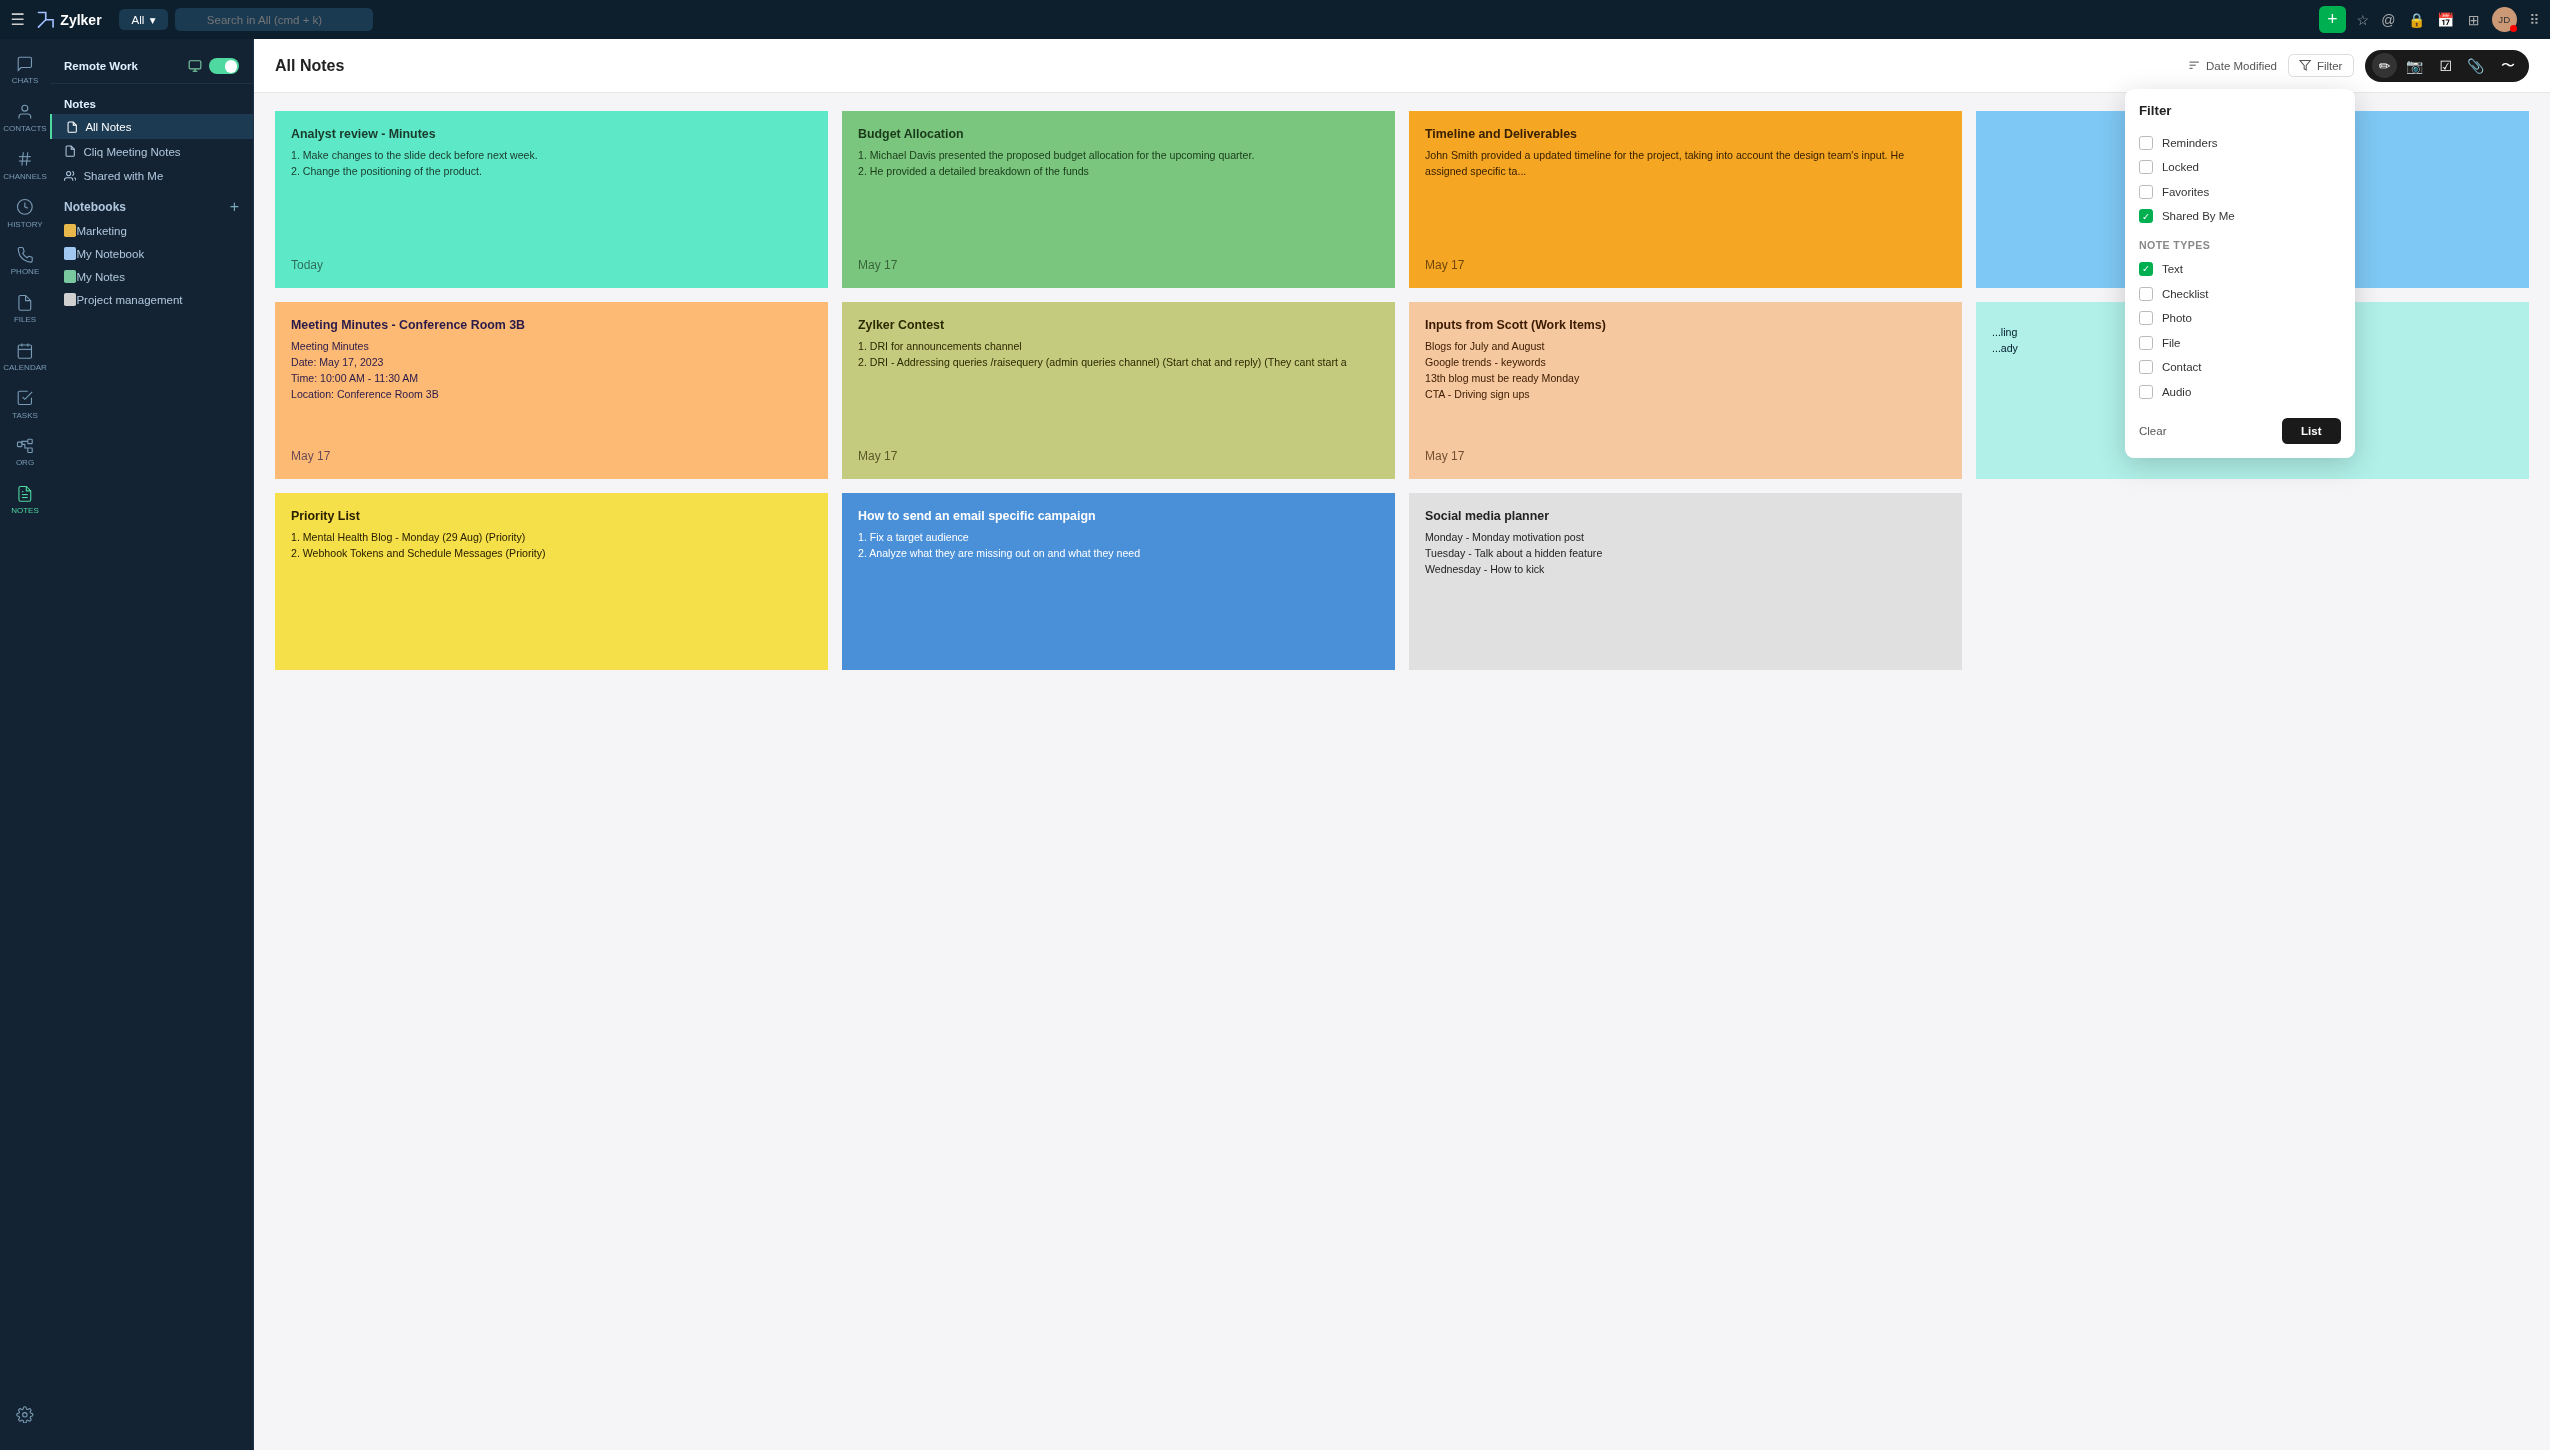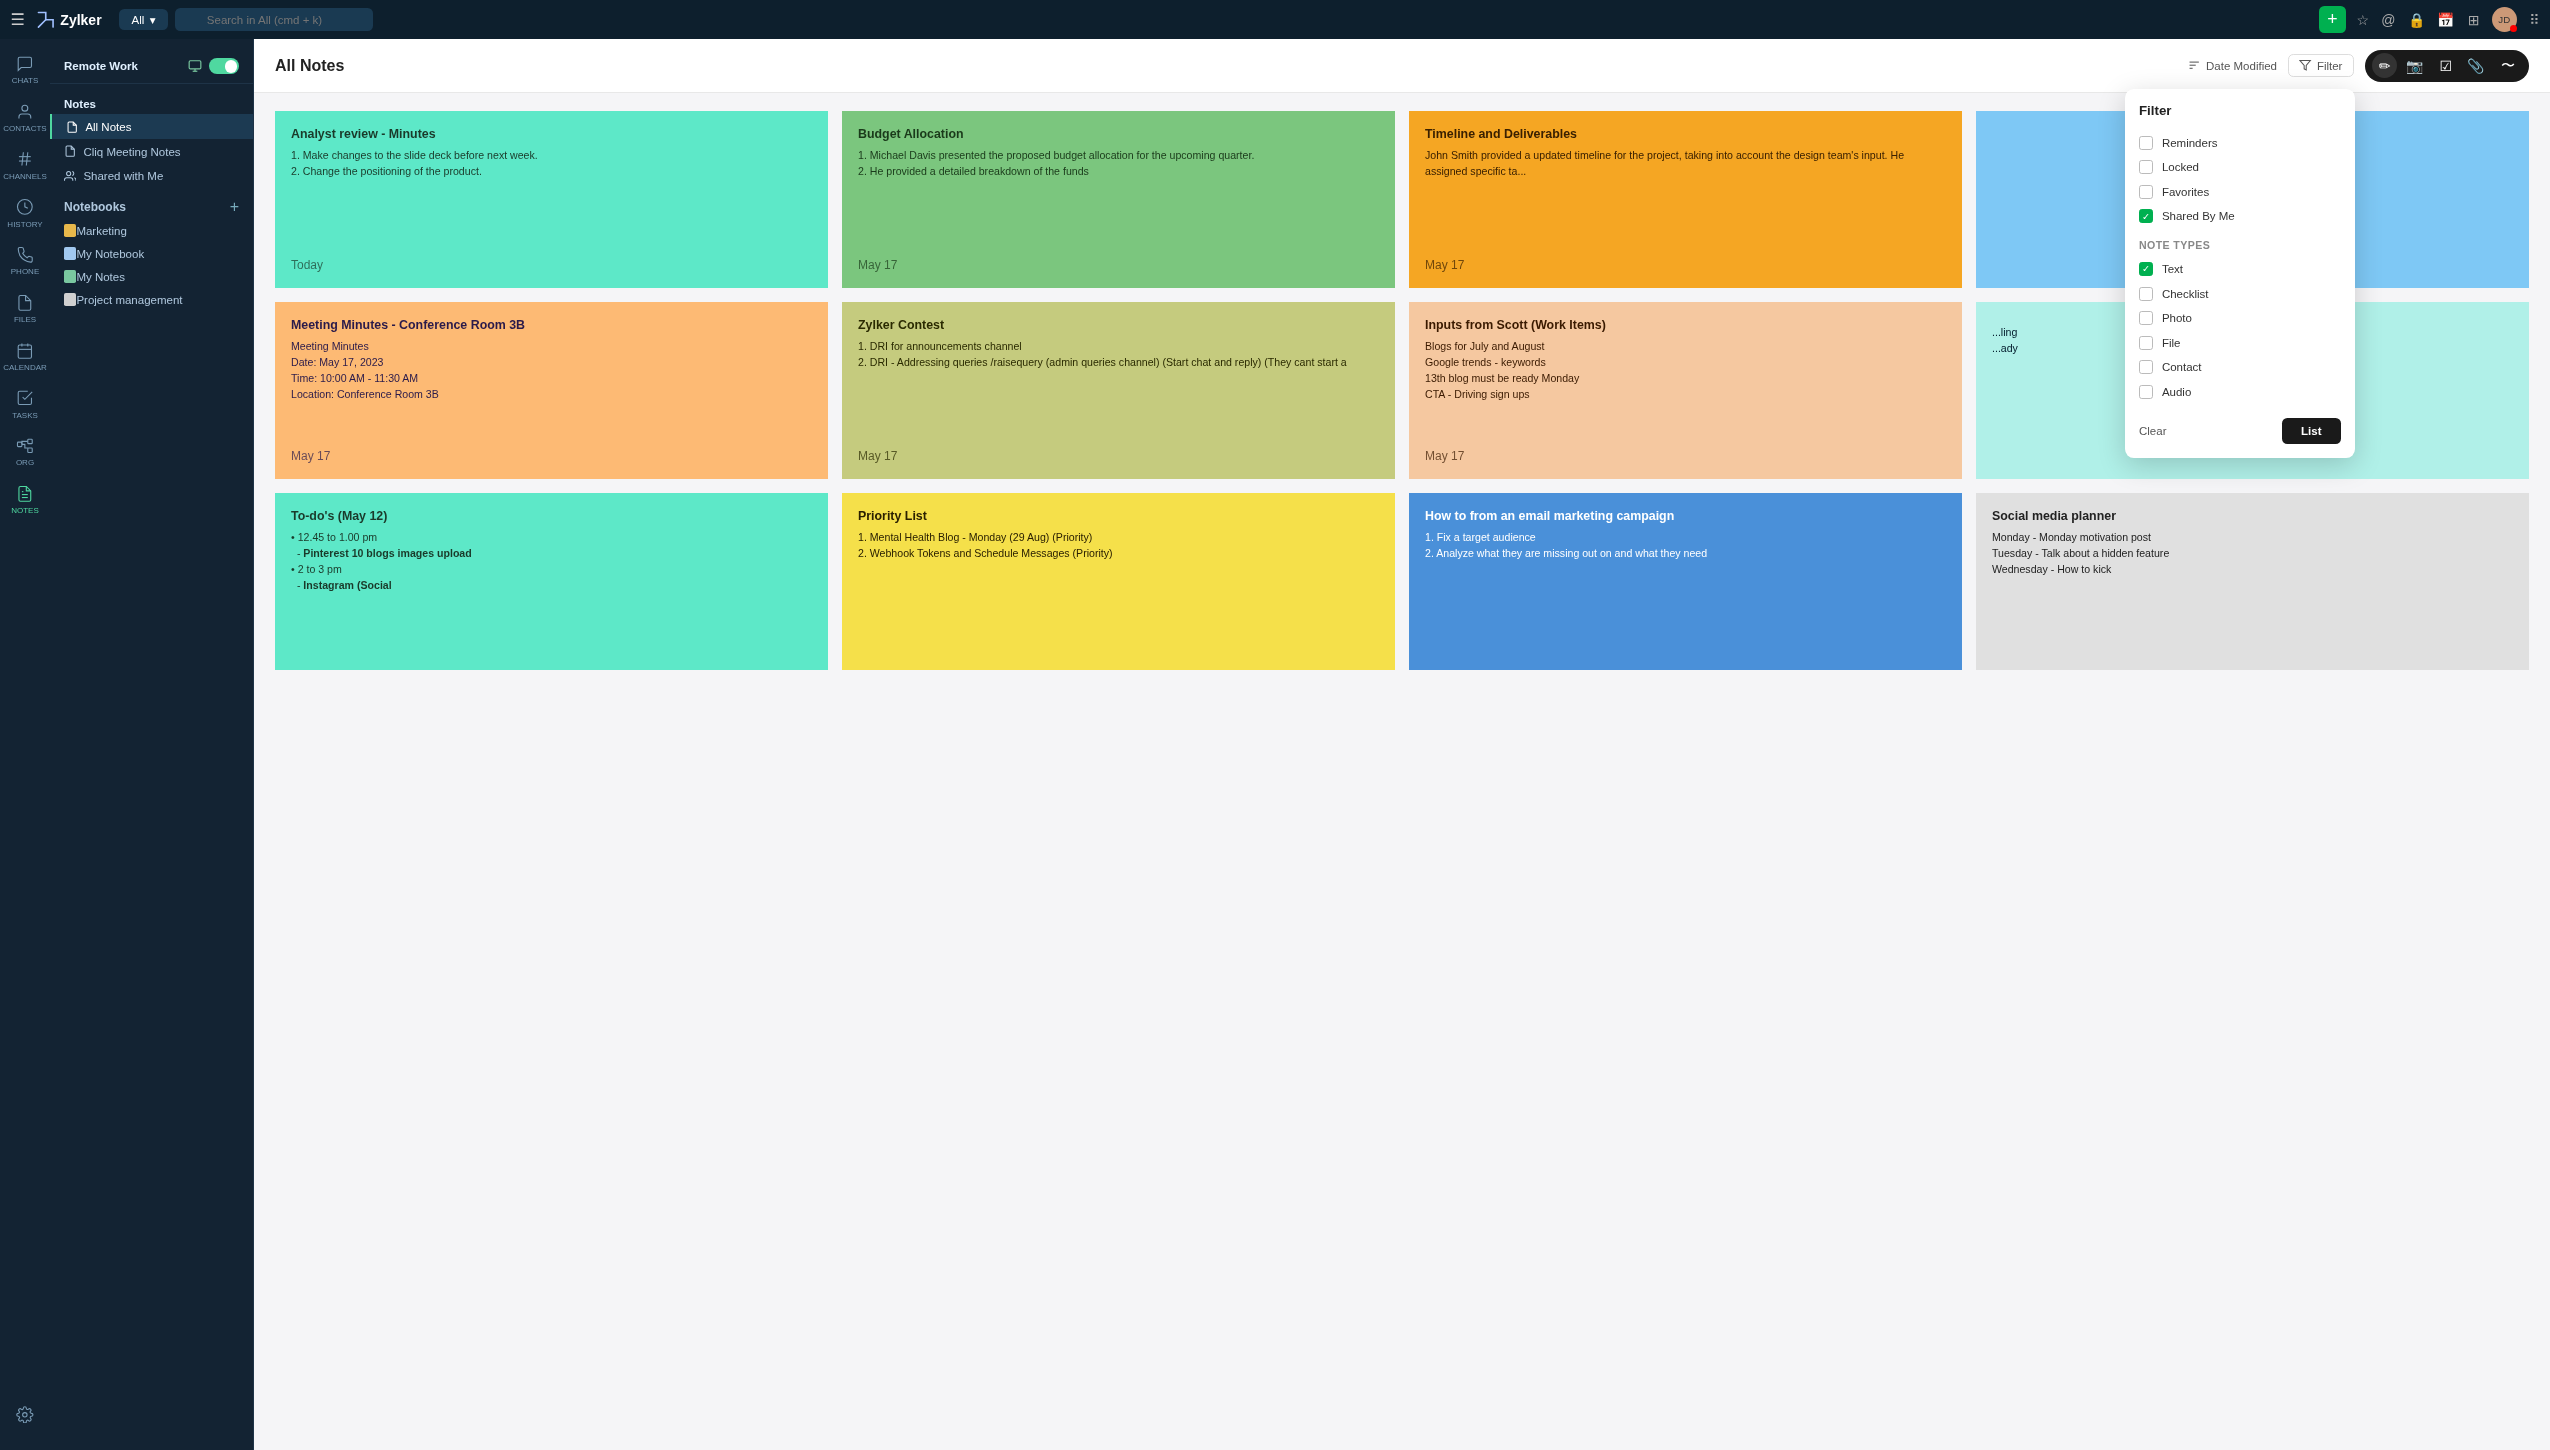--- a/index.html
+++ b/index.html
@@ -352,32 +352,28 @@
         <div class="note-title">Inputs from Scott (Work Items)</div>
         <div class="note-body">Blogs for July and August<br>Google trends - keywords<br>13th blog must be ready Monday<br>CTA - Driving sign ups</div>
         <div class="note-date">May 17</div>
       </div>
 
       <div class="note-card note-light-cyan">
         <div class="note-title"></div>
         <div class="note-body">...ling<br>...ady</div>
       </div>
 
-      <div class="note-card note-teal">
-        <div class="note-title">To-do's (May 12)</div>
-        <div class="note-body">• 12.45 to 1.00 pm<br>&nbsp;&nbsp;- <strong>Pinterest 10 blogs images upload</strong><br>• 2 to 3 pm<br>&nbsp;&nbsp;- <strong>Instagram (Social</strong></div>
-      </div>
 
       <div class="note-card note-yellow">
         <div class="note-title">Priority List</div>
         <div class="note-body">1. Mental Health Blog - Monday (29 Aug) (Priority)<br>2. Webhook Tokens and Schedule Messages (Priority)</div>
       </div>
 
       <div class="note-card note-blue">
-        <div class="note-title">How to from an email marketing campaign</div>
+        <div class="note-title">How to send an email specific campaign</div>
         <div class="note-body">1. Fix a target audience<br>2. Analyze what they are missing out on and what they need</div>
       </div>
 
       <div class="note-card note-gray">
         <div class="note-title">Social media planner</div>
         <div class="note-body">Monday - Monday motivation post<br>Tuesday - Talk about a hidden feature<br>Wednesday - How to kick</div>
       </div>
 
     </div>
 

